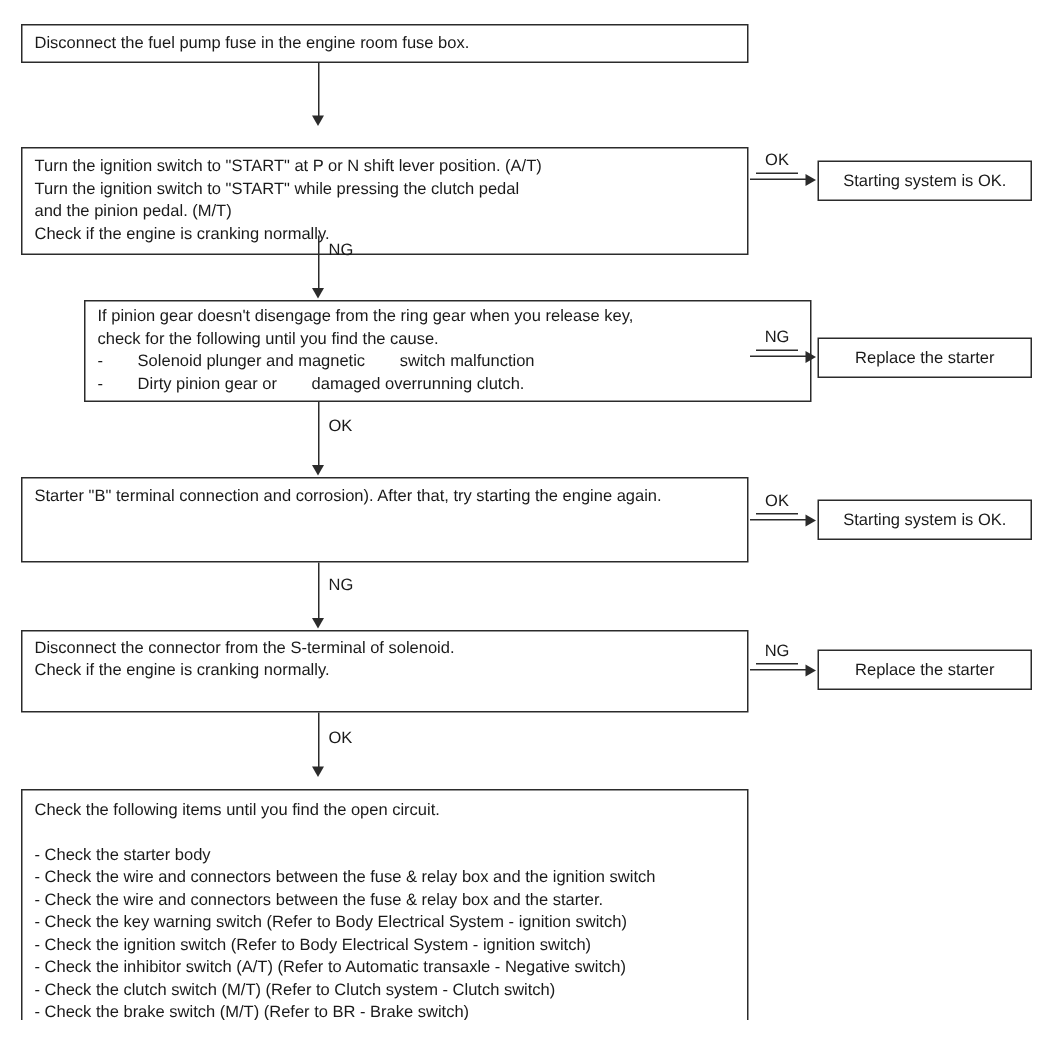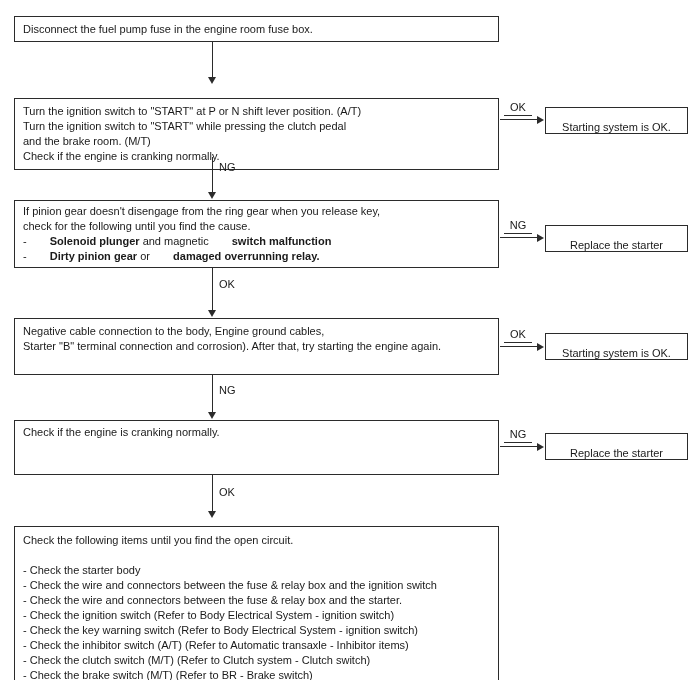--- a/index.html
+++ b/index.html
@@ -16,24 +16,24 @@
   .box {
     position: absolute;
     left: 14px;
     width: 485px;
     border: 1px solid #2b2b2b;
     background: #ffffff;
     padding: 0 8px;
     line-height: 15px;
   }
   .box .ln { white-space: nowrap; }
-  .box .ln b { font-weight: bold; padding-left: 20px; }
+  .box .ln b { font-weight: normal; padding-left: 20px; }
   #b1 { top: 16px;  height: 26px;  display: flex; align-items: center; }
   #b2 { top: 85px;  height: 72px;  padding-top: 5px; margin-top: 13px; }
-  #b3 { top: 200px; height: 68px;  padding-top: 3px; }
+  #b3 { top: 200px; height: 68px;  padding-top: 3px; margin-left: 42px; }
   #b4 { top: 318px; height: 57px;  padding-top: 5px; }
   #b5 { top: 420px; height: 55px;  padding-top: 4px; }
   #b6 { top: 526px; height: 164px; padding-top: 6px; }
   .blank-ln { height: 15px; }
   .vline {
     position: absolute;
     width: 1px;
     background: #2b2b2b;
   }
   .tri-down {
@@ -70,96 +70,96 @@
     background: #2b2b2b;
   }
   .rbox {
     position: absolute;
     left: 545px;
     width: 143px;
     height: 27px;
     border: 1px solid #2b2b2b;
     background: #ffffff;
     display: flex;
-    align-items: flex-end;
+    align-items: center;
     justify-content: center;
     white-space: nowrap;
   }
 </style>
 </head>
 <body>
 
 <div class="canvas">
 
   <div class="box" id="b1">
     <div class="ln">Disconnect the fuel pump fuse in the engine room fuse box.</div>
   </div>
 
   <div class="vline" style="left:212px; top:42px; height:36px;"></div>
   <div class="tri-down" style="left:208px; top:77px;"></div>
 
   <div class="box" id="b2">
     <div class="ln">Turn the ignition switch to "START" at P or N shift lever position. (A/T)</div>
     <div class="ln">Turn the ignition switch to "START" while pressing the clutch pedal</div>
-    <div class="ln">and the brake room. (M/T)</div>
+    <div class="ln">and the pinion pedal. (M/T)</div>
     <div class="ln">Check if the engine is cranking normally.</div>
   </div>
 
   <div>
     <span class="slabel" style="left:504px; top:101px;">OK</span>
     <div class="hline" style="left:500px; top:119px; width:38px;"></div>
     <div class="tri-right" style="left:537px; top:116px;"></div>
     <div class="rbox" style="top:107px;">
       <span>Starting system is OK.</span>
     </div>
   </div>
 
   <div class="vline" style="left:212px; top:157px; height:36px;"></div>
   <div class="tri-down" style="left:208px; top:192px;"></div>
   <span class="vlabel" style="top:161px;">NG</span>
 
   <div class="box" id="b3">
     <div class="ln">If pinion gear doesn't disengage from the ring gear when you release key,</div>
     <div class="ln">check for the following until you find the cause.</div>
     <div class="ln"><span>- </span><b>Solenoid plunger</b><span> and magnetic </span><b>switch malfunction</b></div>
-    <div class="ln"><span>- </span><b>Dirty pinion gear</b><span> or </span><b>damaged overrunning relay.</b></div>
+    <div class="ln"><span>- </span><b>Dirty pinion gear</b><span> or </span><b>damaged overrunning clutch.</b></div>
   </div>
 
   <div>
     <span class="slabel" style="left:504px; top:219px;">NG</span>
     <div class="hline" style="left:500px; top:237px; width:38px;"></div>
     <div class="tri-right" style="left:537px; top:234px;"></div>
     <div class="rbox" style="top:225px;">
       <span>Replace the starter</span>
     </div>
   </div>
 
   <div class="vline" style="left:212px; top:268px; height:43px;"></div>
   <div class="tri-down" style="left:208px; top:310px;"></div>
   <span class="vlabel" style="top:278px;">OK</span>
 
   <div class="box" id="b4">
-    <div class="ln">Negative cable connection to the body, Engine ground cables,</div>
     <div class="ln">Starter "B" terminal connection and corrosion). After that, try starting the engine again.</div>
   </div>
 
   <div>
     <span class="slabel" style="left:504px; top:328px;">OK</span>
     <div class="hline" style="left:500px; top:346px; width:38px;"></div>
     <div class="tri-right" style="left:537px; top:343px;"></div>
     <div class="rbox" style="top:333px;">
       <span>Starting system is OK.</span>
     </div>
   </div>
 
   <div class="vline" style="left:212px; top:375px; height:37px;"></div>
   <div class="tri-down" style="left:208px; top:412px;"></div>
   <span class="vlabel" style="top:384px;">NG</span>
 
   <div class="box" id="b5">
+    <div class="ln">Disconnect the connector from the S-terminal of solenoid.</div>
     <div class="ln">Check if the engine is cranking normally.</div>
   </div>
 
   <div>
     <span class="slabel" style="left:504px; top:428px;">NG</span>
     <div class="hline" style="left:500px; top:446px; width:38px;"></div>
     <div class="tri-right" style="left:537px; top:443px;"></div>
     <div class="rbox" style="top:433px;">
       <span>Replace the starter</span>
     </div>
@@ -168,20 +168,20 @@
   <div class="vline" style="left:212px; top:475px; height:37px;"></div>
   <div class="tri-down" style="left:208px; top:511px;"></div>
   <span class="vlabel" style="top:486px;">OK</span>
 
   <div class="box" id="b6">
     <div class="ln">Check the following items until you find the open circuit.</div>
     <div class="blank-ln"></div>
     <div class="ln">- Check the starter body</div>
     <div class="ln">- Check the wire and connectors between the fuse &amp; relay box and the ignition switch</div>
     <div class="ln">- Check the wire and connectors between the fuse &amp; relay box and the starter.</div>
+    <div class="ln">- Check the key warning switch (Refer to Body Electrical System - ignition switch)</div>
     <div class="ln">- Check the ignition switch (Refer to Body Electrical System - ignition switch)</div>
-    <div class="ln">- Check the key warning switch (Refer to Body Electrical System - ignition switch)</div>
-    <div class="ln">- Check the inhibitor switch (A/T) (Refer to Automatic transaxle - Inhibitor items)</div>
+    <div class="ln">- Check the inhibitor switch (A/T) (Refer to Automatic transaxle - Negative switch)</div>
     <div class="ln">- Check the clutch switch (M/T) (Refer to Clutch system - Clutch switch)</div>
     <div class="ln">- Check the brake switch (M/T) (Refer to BR - Brake switch)</div>
   </div>
 
 </div>
 
 </body></html>

